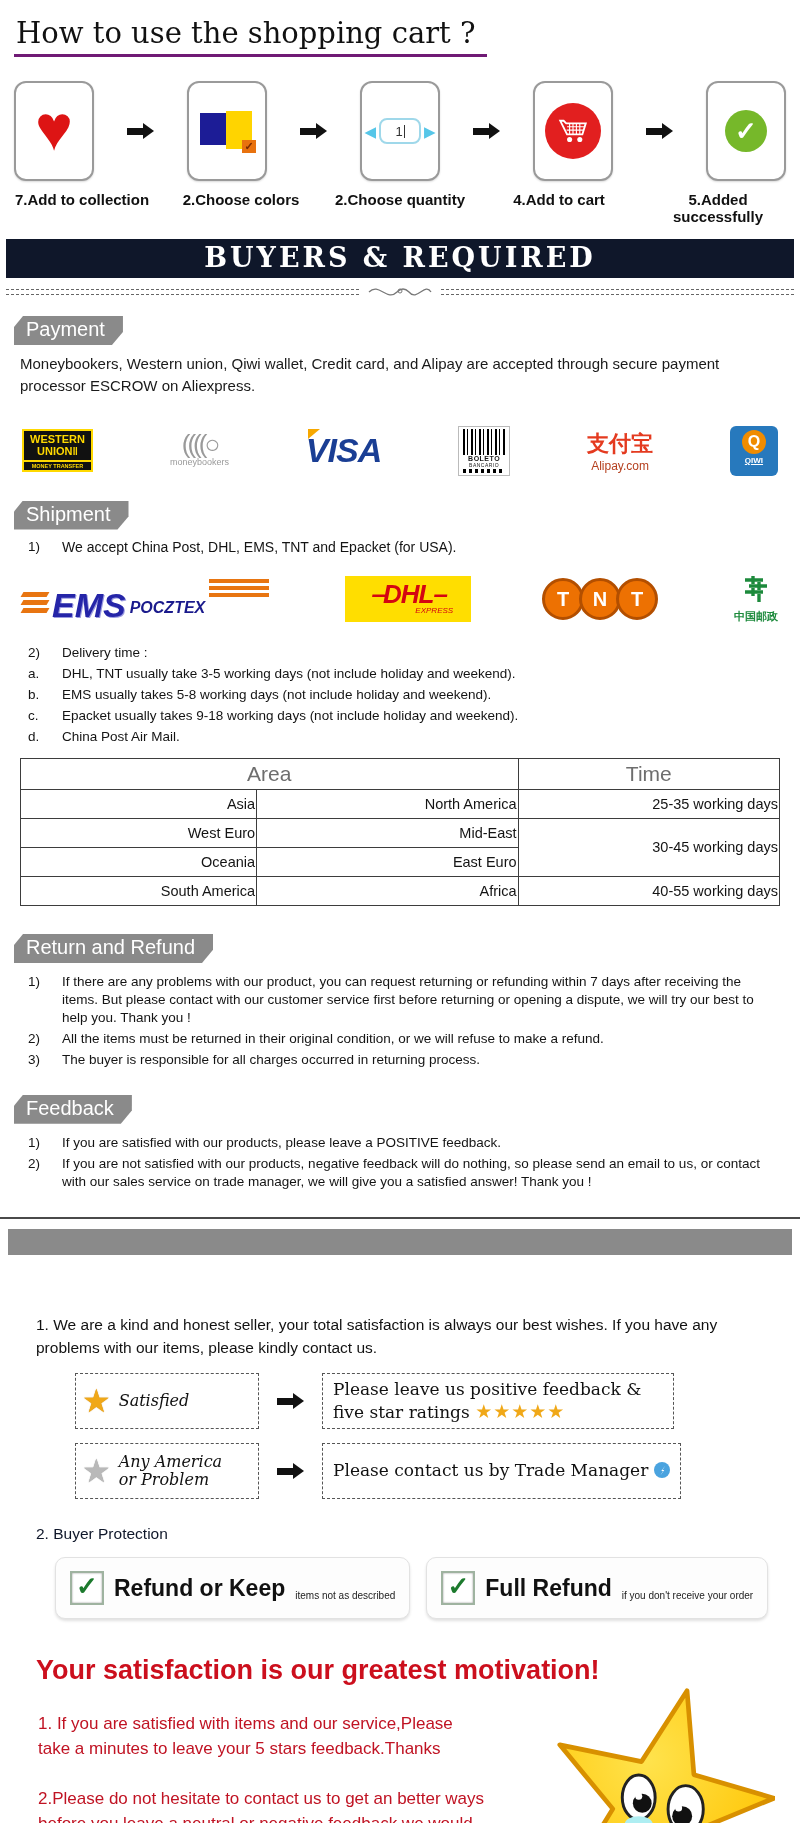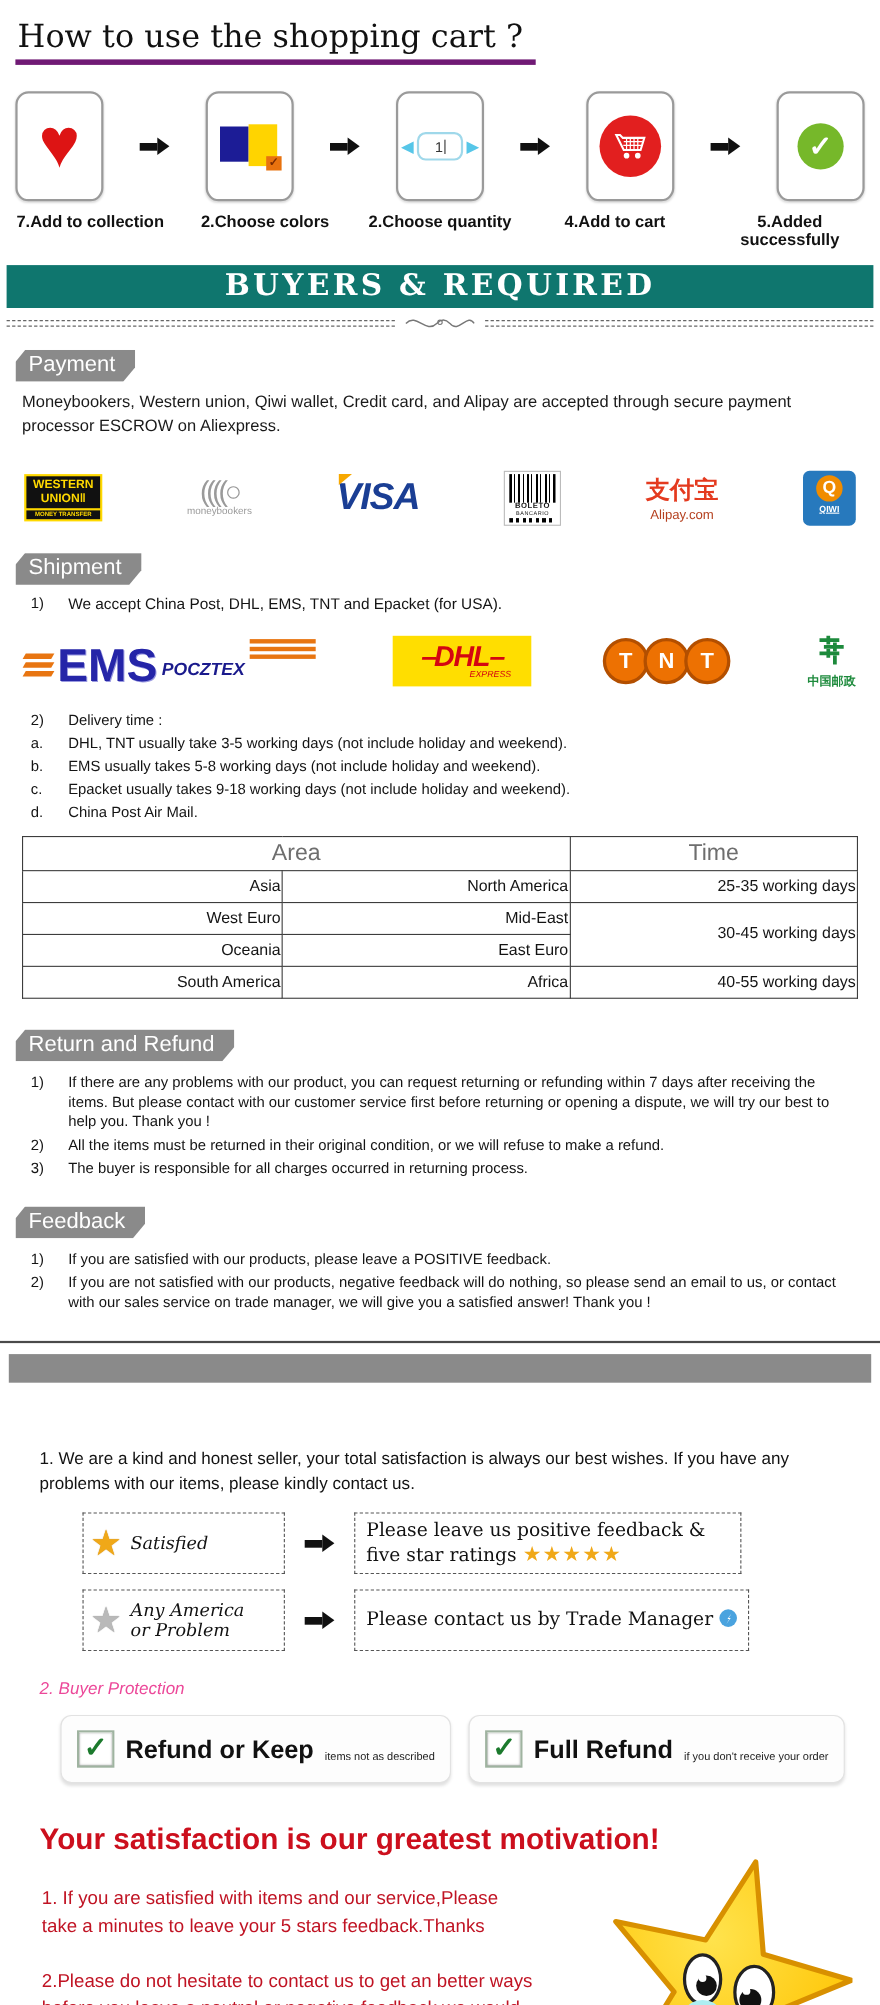--- a/index.html
+++ b/index.html
@@ -1,21 +1,21 @@
 <!DOCTYPE html>
 <html><head>
 <meta charset="utf-8">
 <style>
   html,body{margin:0;padding:0;background:#fff;}
   .page{position:relative;width:800px;min-height:1823px;background:#fff;
         font-family:"Liberation Sans",sans-serif;color:#1a1a1a;overflow:hidden;}
 
   
   .title{display:inline-block;margin:16px 0 0 14px;font-family:"DejaVu Serif",serif;
-         font-size:29px;color:#111;border-bottom:5px solid #701a75;padding:0 12px 4px 2px;}
+         font-size:29px;color:#111;border-bottom:3px solid #701a75;padding:0 12px 4px 2px;}
 
   
   .steps-row{display:flex;align-items:center;justify-content:space-between;margin:24px 14px 0 14px;}
   .step-card{width:76px;height:96px;border:2px solid #9a9a9a;border-radius:12px;background:#fff;
              display:flex;align-items:center;justify-content:center;box-shadow:0 1px 2px rgba(0,0,0,.15);}
   .heart{color:#dd1414;font-size:64px;line-height:1;margin-top:-6px;}
   .colors-wrap{position:relative;width:54px;height:40px;}
   .sq-blue{position:absolute;left:0;top:2px;width:26px;height:32px;background:#1c1c96;}
   .sq-yellow{position:absolute;left:26px;top:0;width:26px;height:38px;background:#ffd400;}
   .sq-check{position:absolute;right:-2px;bottom:-2px;width:14px;height:13px;background:#e8720e;
@@ -30,21 +30,21 @@
   .ok-circle{width:42px;height:42px;border-radius:50%;background:#76b82a;color:#fff;
              font-size:26px;font-weight:bold;display:flex;align-items:center;justify-content:center;}
   .arrow-solid{display:flex;align-items:center;}
   .arrow-solid .bar{width:16px;height:7px;background:#111;}
   .arrow-solid .tip{width:0;height:0;border-left:11px solid #111;border-top:8px solid transparent;
                     border-bottom:8px solid transparent;}
   .labels-row{display:flex;justify-content:space-between;margin:10px 6px 0 6px;}
   .step-label{width:152px;text-align:center;font-weight:bold;font-size:15px;color:#111;}
 
   
-  .black-banner{margin:14px 6px 0 6px;background:#0f766e;color:#fff;text-align:center;
+  .black-banner{margin:14px 6px 0 6px;background:#0f172a;color:#fff;text-align:center;
                 font-family:"DejaVu Serif",serif;font-weight:bold;font-size:27px;
                 letter-spacing:3px;padding:3px 0 5px 0;}
   .ornament-row{display:flex;align-items:center;margin:6px 6px 0 6px;gap:8px;}
   .dash-line{flex:1;height:4px;border-top:1px dashed #666;border-bottom:1px dashed #666;}
 
   
   .tag{display:inline-block;margin-left:14px;background:#8a8a8a;color:#fff;font-size:20px;
        padding:2px 18px 4px 12px;
        clip-path:polygon(0 38%,9px 0,100% 0,100% 55%,calc(100% - 11px) 100%,0 100%);}
   .body-text{margin:8px 20px 0 20px;font-size:15px;line-height:1.45;color:#1a1a1a;}
@@ -73,21 +73,21 @@
   .qiwi{width:48px;height:50px;background:#2779bd;border-radius:6px;text-align:center;color:#fff;}
   .qiwi .q{display:inline-block;margin-top:4px;width:24px;height:24px;border-radius:50%;background:#f08c00;
            color:#fff;font-weight:bold;font-size:16px;line-height:24px;}
   .qiwi .qn{font-size:8px;font-weight:bold;text-decoration:underline;margin-top:2px;}
 
   
   .ship-logos{display:flex;align-items:center;justify-content:space-between;margin:14px 22px 0 22px;height:58px;}
   .ems{display:flex;align-items:flex-end;gap:4px;}
   .ems .chevrons{display:flex;flex-direction:column;gap:3px;margin-bottom:6px;}
   .ems .chev{width:26px;height:5px;background:#e87511;transform:skewX(-30deg);}
-  .ems .ems-txt{font-size:42px;font-weight:bold;color:#2525a8;line-height:.8;
+  .ems .ems-txt{font-size:34px;font-weight:bold;font-style:italic;color:#2525a8;line-height:.8;
                 text-shadow:1px 1px 0 #9a9ae0;}
   .ems .pocz{font-size:16px;font-weight:bold;font-style:italic;color:#1a1a8c;margin-bottom:2px;}
   .ems-stripes{display:flex;flex-direction:column;gap:3px;margin-bottom:22px;}
   .ems-stripes .st{width:60px;height:4px;background:#e87511;}
   .dhl{background:#ffde00;width:126px;height:46px;display:flex;flex-direction:column;
        align-items:center;justify-content:center;}
   .dhl .d1{color:#d40511;font-weight:bold;font-style:italic;font-size:26px;letter-spacing:-1px;line-height:.9;}
   .dhl .d1 .dash{letter-spacing:-3px;}
   .dhl .d2{color:#d40511;font-style:italic;font-size:8px;align-self:flex-end;margin-right:18px;}
   .tnt{display:flex;}
@@ -124,21 +124,21 @@
   .star-gray{color:#b9b9b9;text-shadow:0 0 1px #8a8a8a;}
   .script{font-family:"DejaVu Serif",serif;font-style:italic;font-size:16px;color:#111;line-height:1.15;}
   .sat-right{min-width:330px;height:50px;padding:2px 10px;font-family:"DejaVu Serif",serif;
              font-size:17px;color:#111;line-height:1.25;}
   .five-stars{color:#f0a818;letter-spacing:1px;font-size:19px;}
   .tm-ico{display:inline-block;width:16px;height:16px;border-radius:50%;background:#4aa3df;
           vertical-align:-2px;margin-left:6px;position:relative;}
   .tm-ico::after{content:"";position:absolute;left:6px;top:3px;width:5px;height:10px;background:#fff;
           clip-path:polygon(100% 0,20% 55%,55% 55%,0 100%,80% 45%,45% 45%);}
 
-  .bp-title{margin:26px 0 0 36px;font-size:15.5px;color:#ec4899;font-style:italic;}
+  .bp-title{margin:26px 0 0 36px;font-size:15.5px;color:#0f172a;}
   .cards-row{display:flex;gap:16px;margin:14px 0 0 55px;}
   .prot-card{display:flex;align-items:center;gap:10px;background:#fdfdfd;border:1px solid #e2e2e2;
              border-radius:10px;box-shadow:0 2px 3px rgba(0,0,0,.12);padding:8px 14px;height:44px;}
   .chk{width:30px;height:30px;border:2px solid #9fb3a0;background:#fff;color:#1c7a2d;font-size:26px;
        font-weight:bold;line-height:26px;text-align:center;box-shadow:inset 0 0 2px #888;}
   .prot-title{font-size:23px;font-weight:bold;color:#111;}
   .prot-sub{font-size:10px;color:#222;align-self:flex-end;margin-bottom:9px;}
 
   
   .motiv{position:relative;margin-top:36px;}

